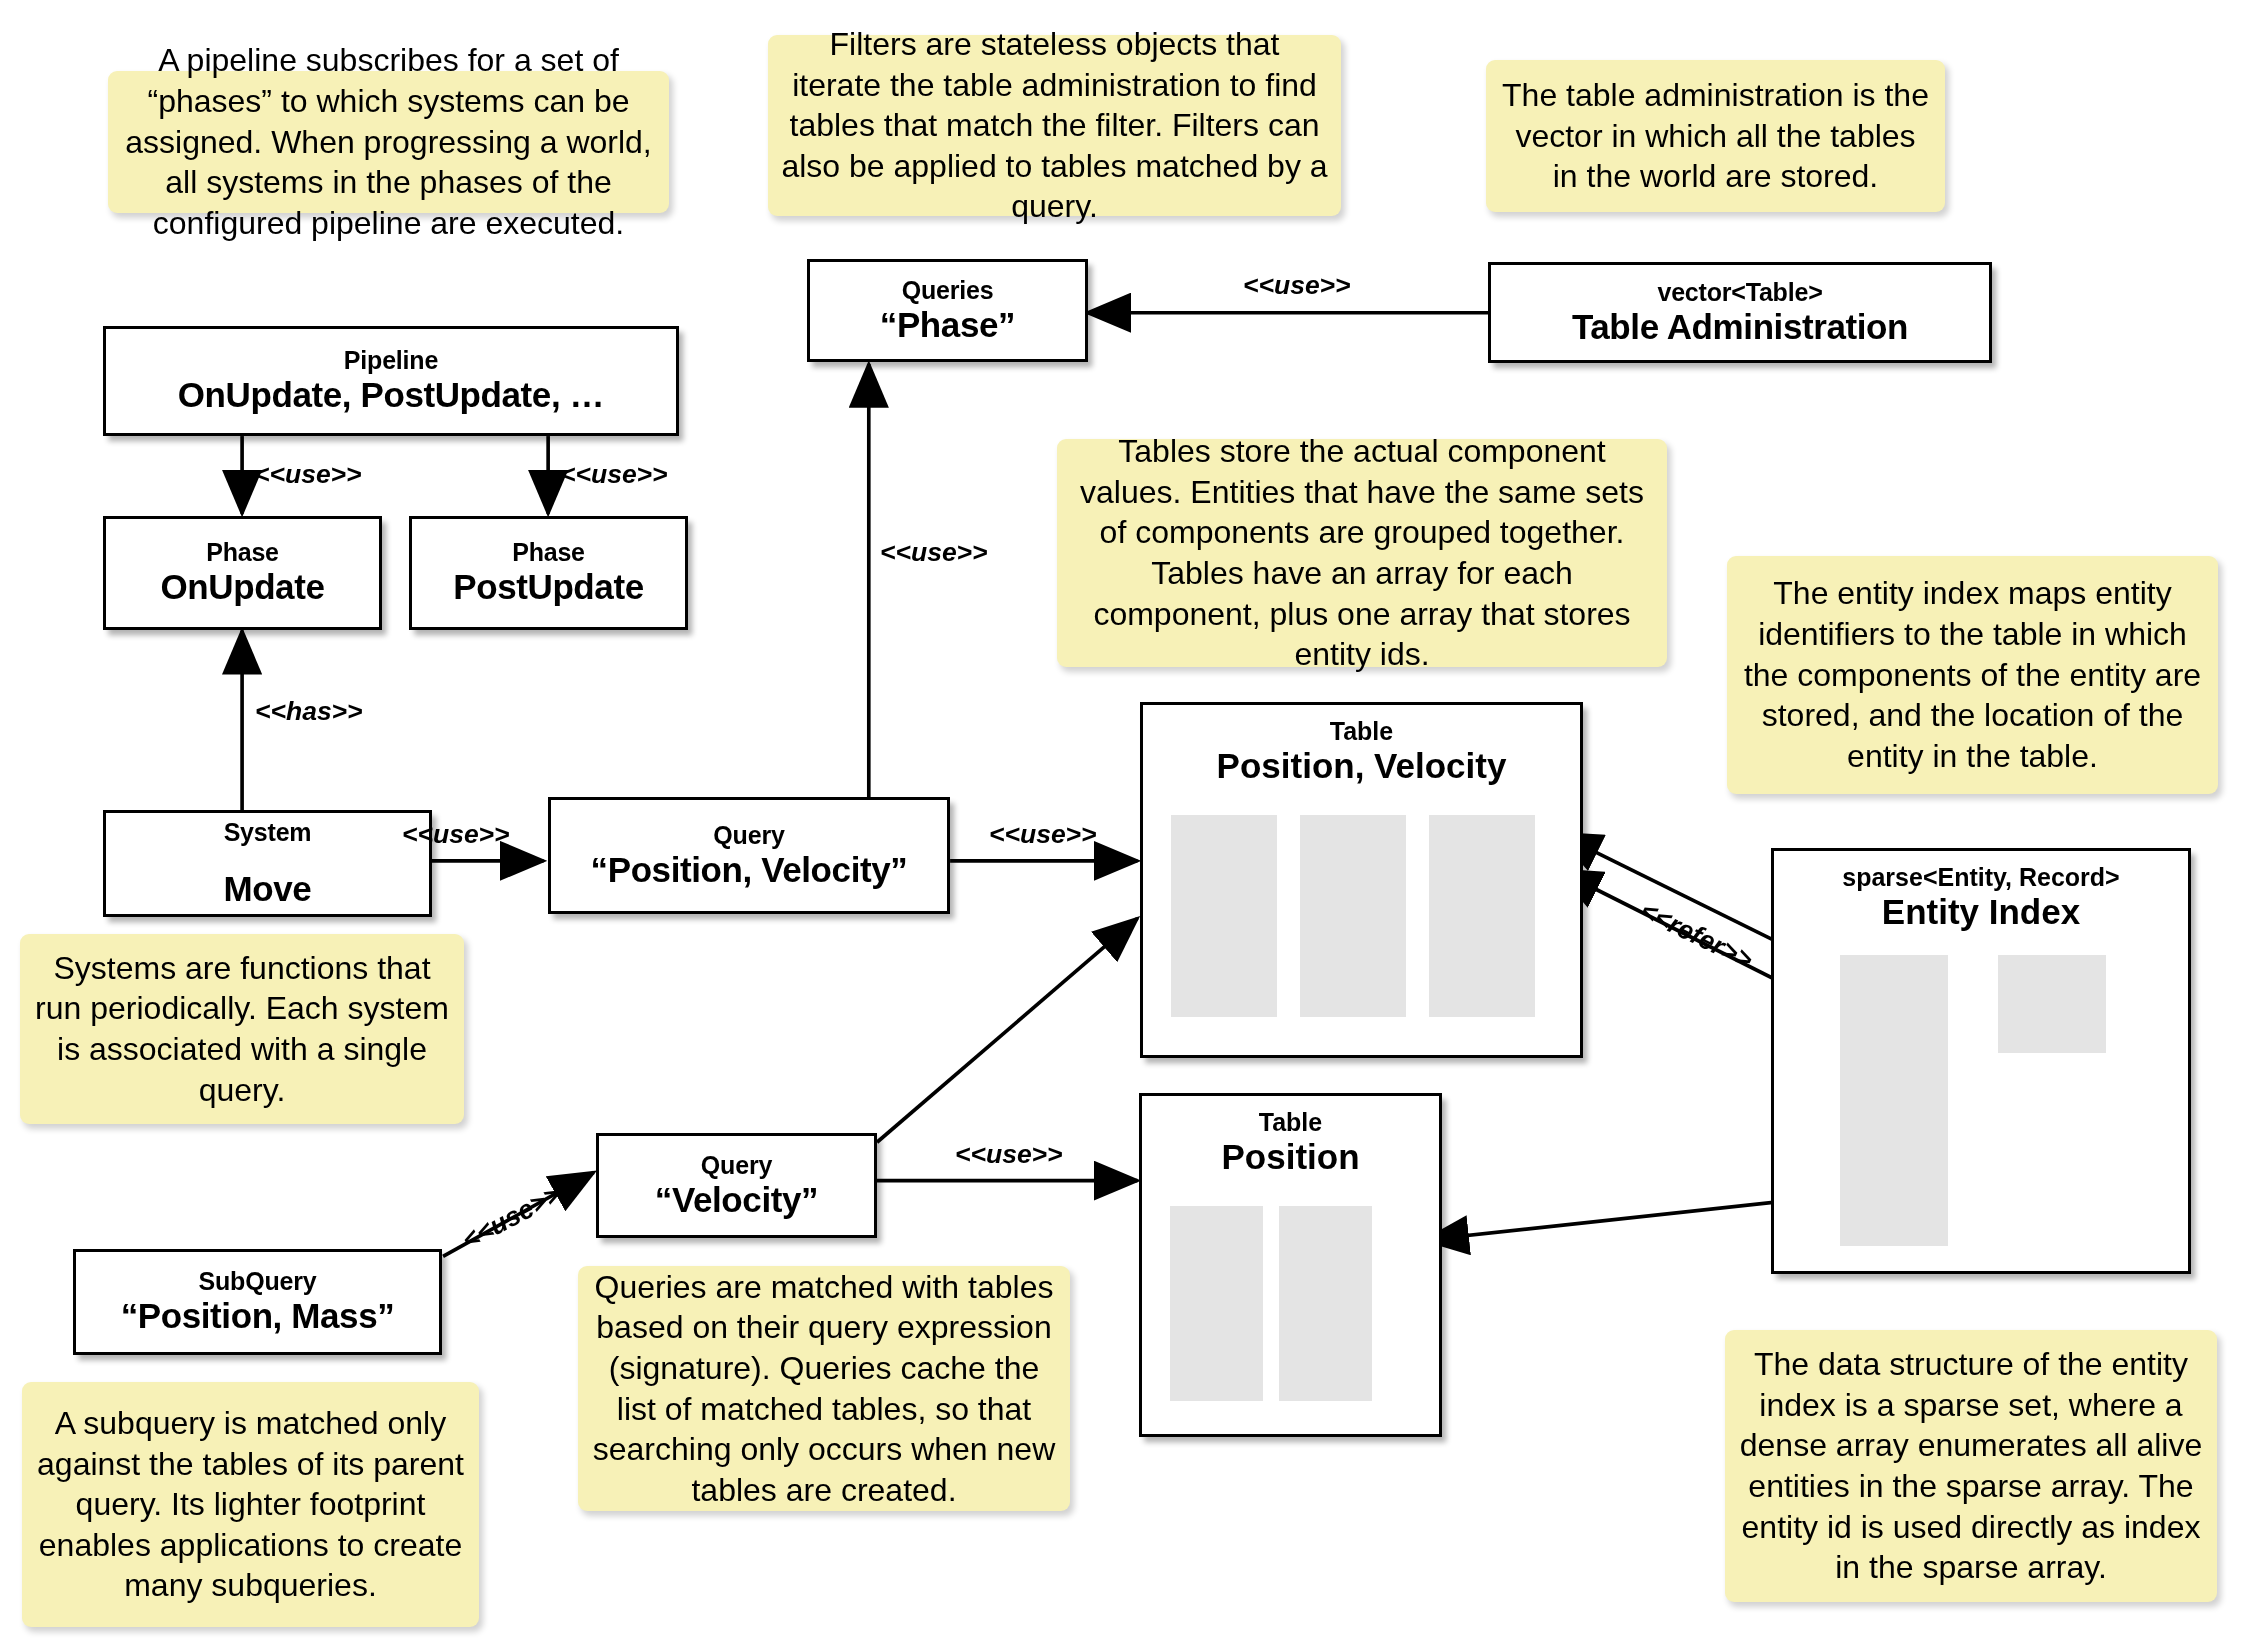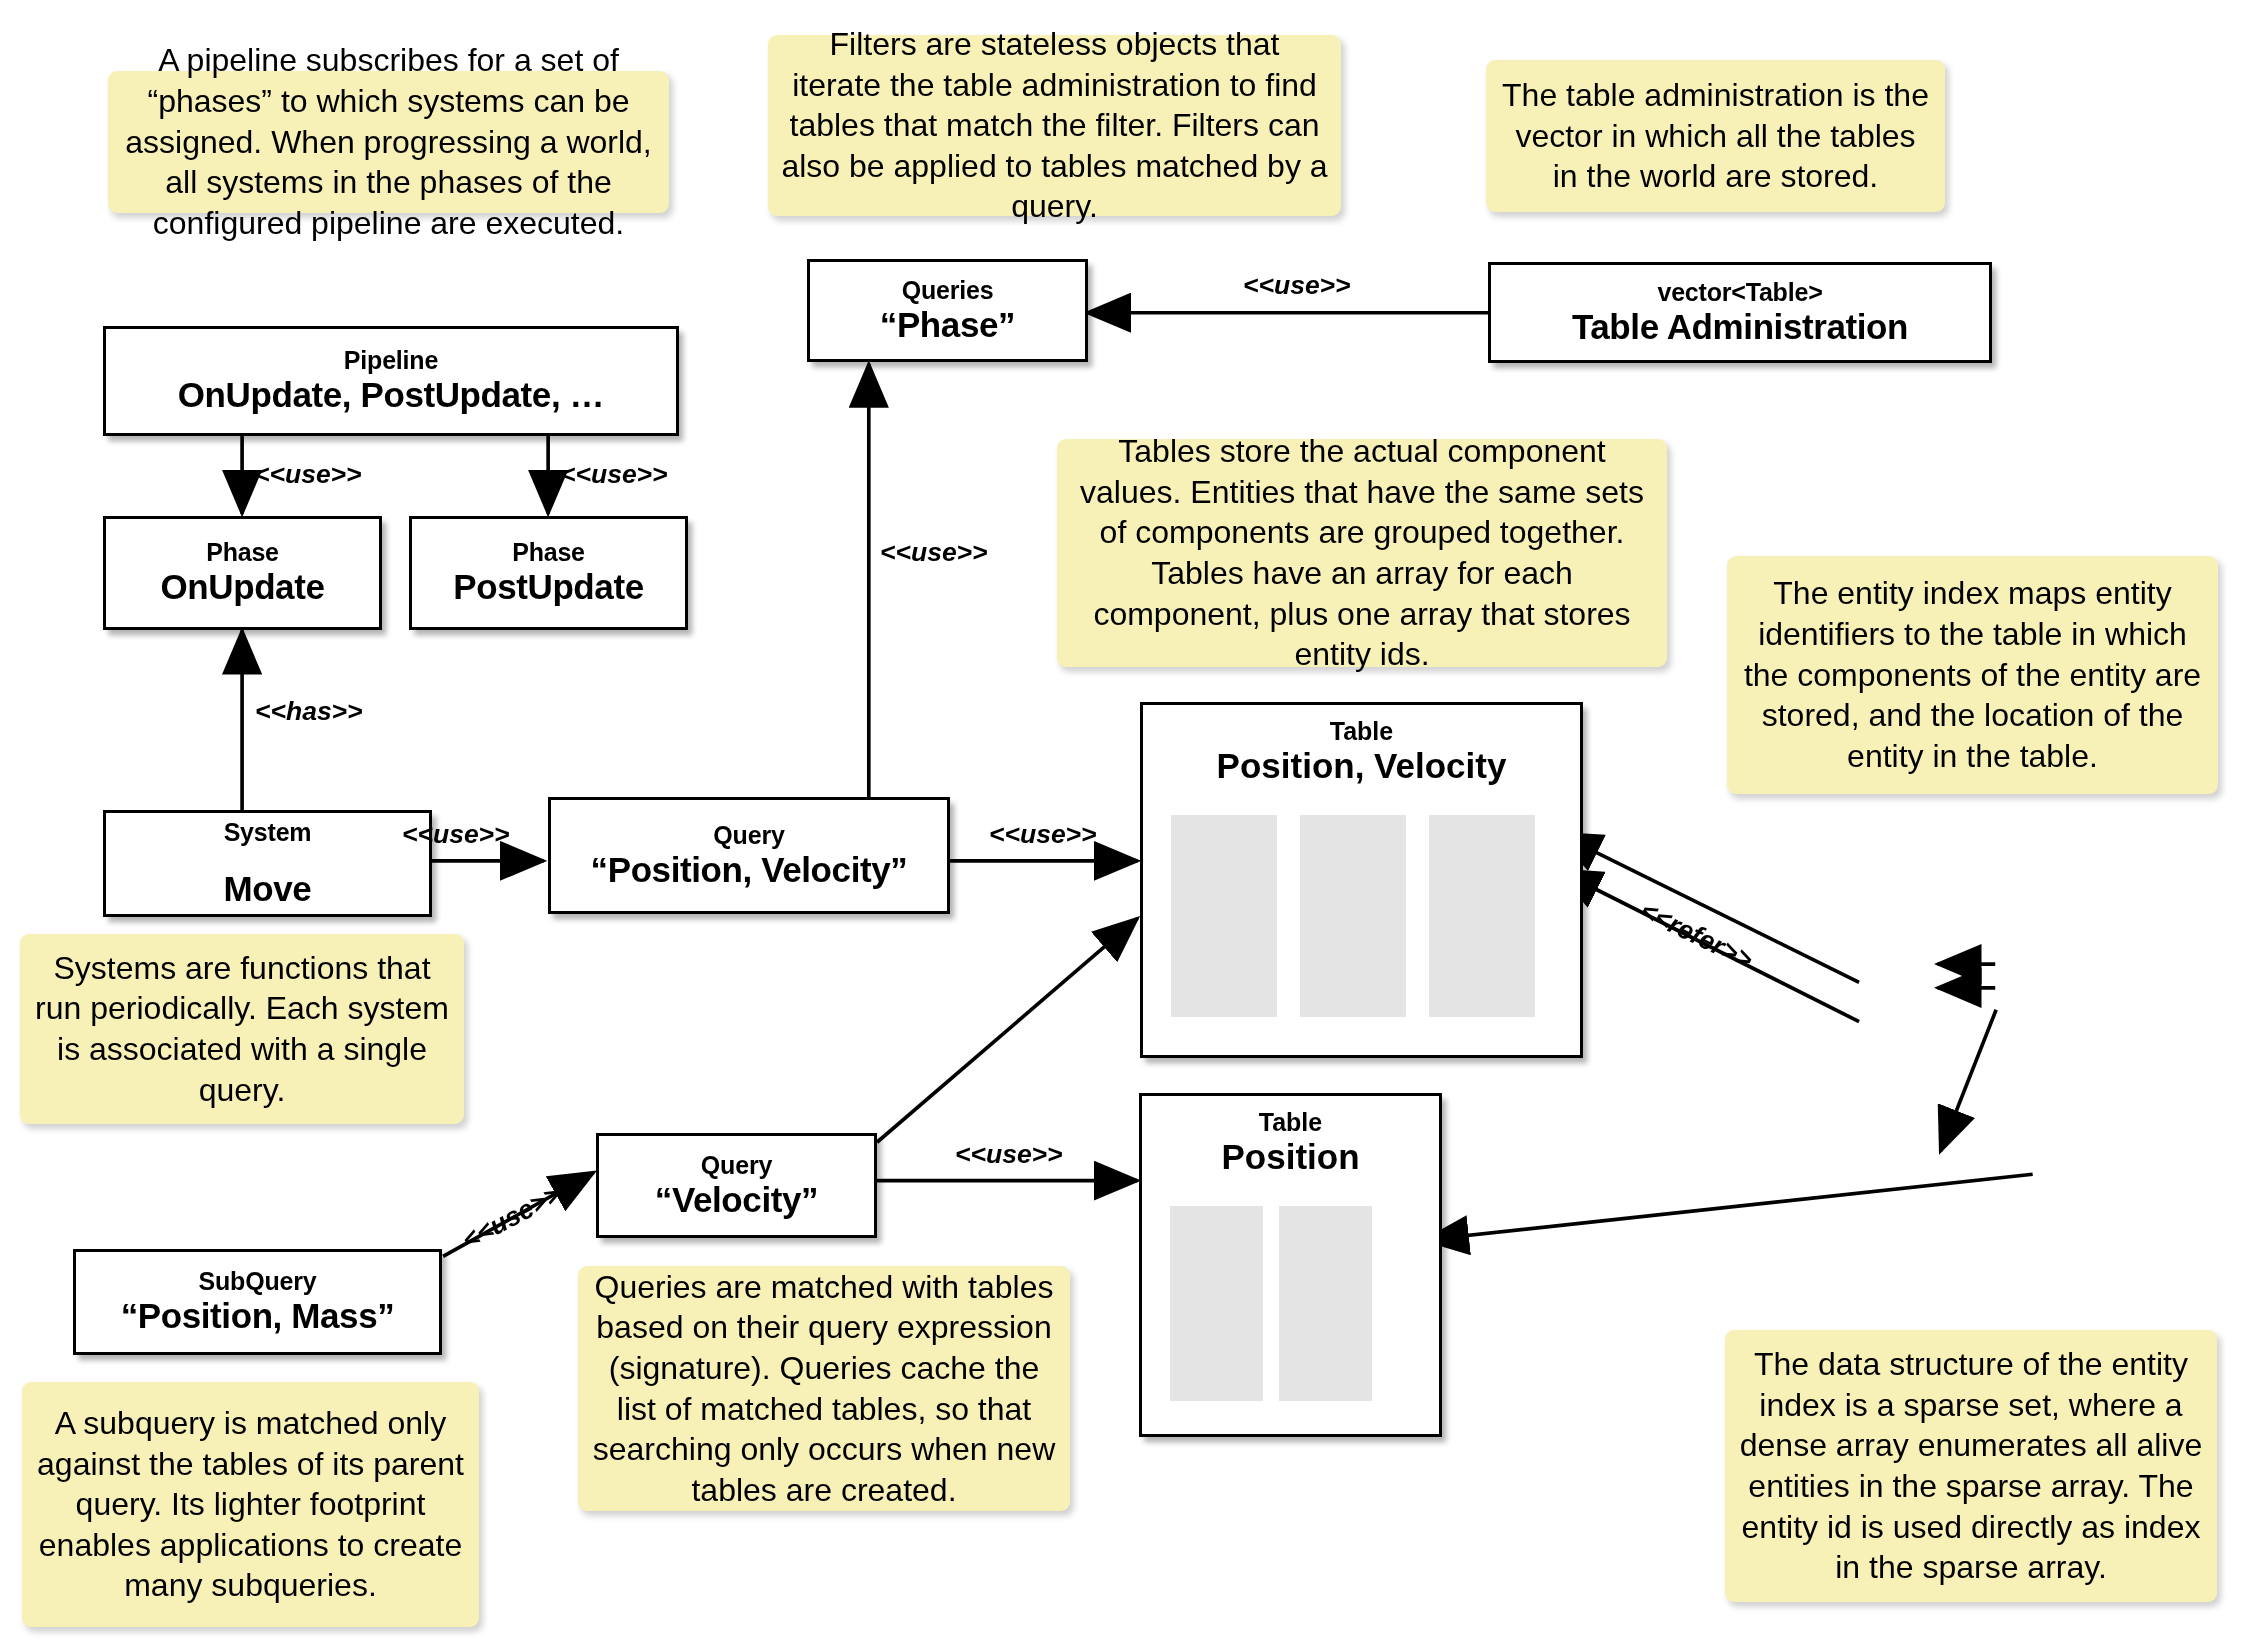--- a/index.html
+++ b/index.html
@@ -232,20 +232,28 @@
 
   <div class="container-box" style="left:1139px; top:1093px; width:303px; height:344px;">
     <div class="hdr">
       <span class="stereo">Table</span>
       <span class="name">Position</span>
     </div>
     <div class="col" style="left:28px;  top:110px; width:93px; height:195px;"></div>
     <div class="col" style="left:137px; top:110px; width:93px; height:195px;"></div>
   </div>
 
+  <div class="container-box" style="left:1771px; top:848px; width:420px; height:426px;">
+    <div class="hdr">
+      <span class="stereo">sparse&lt;Entity, Record&gt;</span>
+      <span class="name">Entity Index</span>
+    </div>
+    <div class="col" style="left:66px;  top:104px; width:108px; height:291px;"></div>
+    <div class="col" style="left:224px; top:104px; width:108px; height:98px;"></div>
+  </div>
 
   <div class="elabel" style="left:254px; top:459px;">&lt;&lt;use&gt;&gt;</div>
 
   <div class="elabel" style="left:560px; top:459px;">&lt;&lt;use&gt;&gt;</div>
 
   <div class="elabel" style="left:255px; top:696px;">&lt;&lt;has&gt;&gt;</div>
 
   <div class="elabel" style="left:402px; top:819px;">&lt;&lt;use&gt;&gt;</div>
 
   <div class="elabel" style="left:880px; top:537px;">&lt;&lt;use&gt;&gt;</div>

